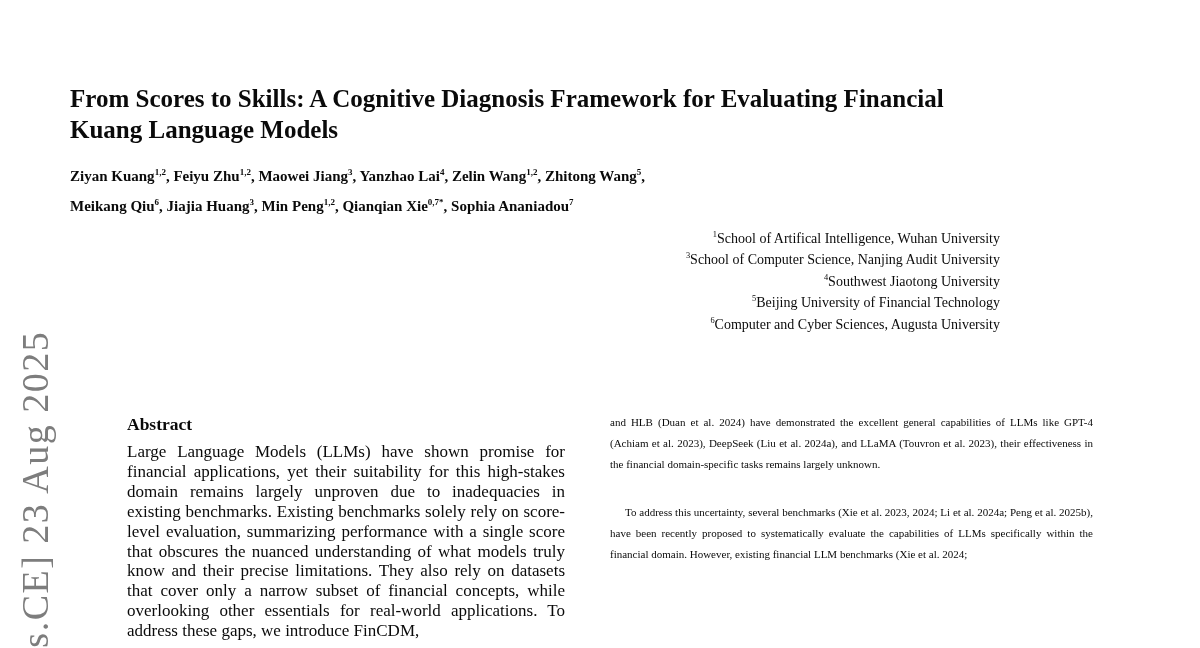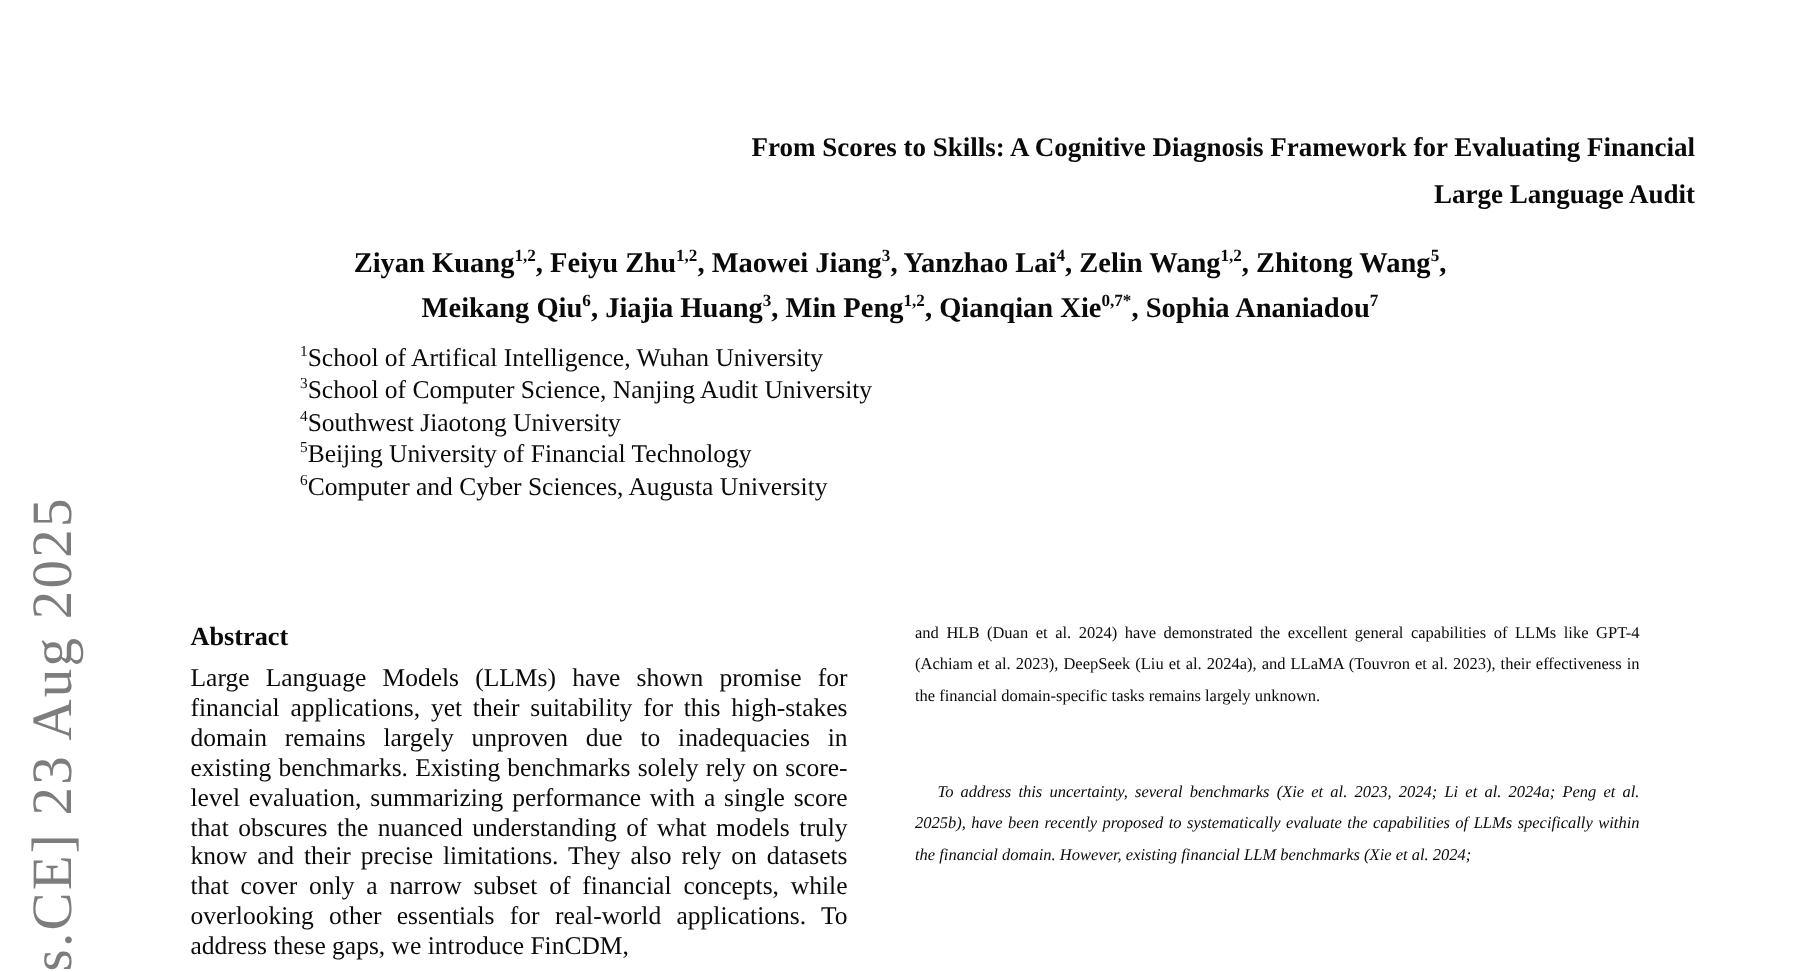--- a/index.html
+++ b/index.html
@@ -24,48 +24,47 @@
     letter-spacing: 1.5px;
     white-space: nowrap;
     font-family: "Liberation Serif", serif;
   }
 
   .title {
     position: absolute;
     top: 83px;
     left: 70px;
     width: 1060px;
-    text-align: right;
-    font-size: 18px;
+    text-align: left;
+    font-size: 25px;
     font-weight: bold;
     line-height: 31px;
   }
 
   .authors {
     position: absolute;
     top: 161px;
     left: 70px;
     width: 1060px;
-    text-align: center;
-    font-size: 19px;
+    font-size: 15px;
     font-weight: bold;
     line-height: 30px;
   }
   .authors sup, .affiliations sup, .abstract-text sup {
     font-size: 60%;
     line-height: 0;
   }
 
   .affiliations {
     position: absolute;
     top: 228px;
     left: 200px;
     width: 800px;
-    text-align: left;
-    font-size: 17px;
+    text-align: right;
+    font-size: 14px;
     line-height: 21.4px;
   }
 
   .abstract-block {
     position: absolute;
     left: 127px;
     top: 414px;
     width: 438px;
   }
   .abstract-heading {
@@ -85,35 +84,34 @@
     position: absolute;
     left: 610px;
     top: 412px;
     width: 483px;
     font-size: 11px;
     line-height: 21.2px;
     text-align: justify;
   }
   .right-col p { margin: 0; }
   .right-col p.indented {
-    margin-top: 42px;
+    margin-top: 26px;
     text-indent: 15px;
-    font-style: italic;
   }
 </style>
 </head>
 <body>
 
 <div class="page">
 
   <div class="arxiv-stamp" style="color: rgb(125, 125, 125);">cs.CE] 23 Aug 2025</div>
 
   <div class="title">
     <div>From Scores to Skills: A Cognitive Diagnosis Framework for Evaluating Financial</div>
-    <div>Large Language Audit</div>
+    <div>Kuang Language Models</div>
   </div>
 
   <div class="authors">
     <div id="authors-line1"><span>Ziyan Kuang<sup>1,2</sup></span>, <span>Feiyu Zhu<sup>1,2</sup></span>, <span>Maowei Jiang<sup>3</sup></span>, <span>Yanzhao Lai<sup>4</sup></span>, <span>Zelin Wang<sup>1,2</sup></span>, <span>Zhitong Wang<sup>5</sup></span>,</div>
     <div id="authors-line2"><span>Meikang Qiu<sup>6</sup></span>, <span>Jiajia Huang<sup>3</sup></span>, <span>Min Peng<sup>1,2</sup></span>, <span>Qianqian Xie<sup>0,7*</sup></span>, <span>Sophia Ananiadou<sup>7</sup></span></div>
   </div>
 
   <div class="affiliations" id="affiliations">
       <div><sup>1</sup>School of Artifical Intelligence, Wuhan University</div>
       <div><sup>3</sup>School of Computer Science, Nanjing Audit University</div>

